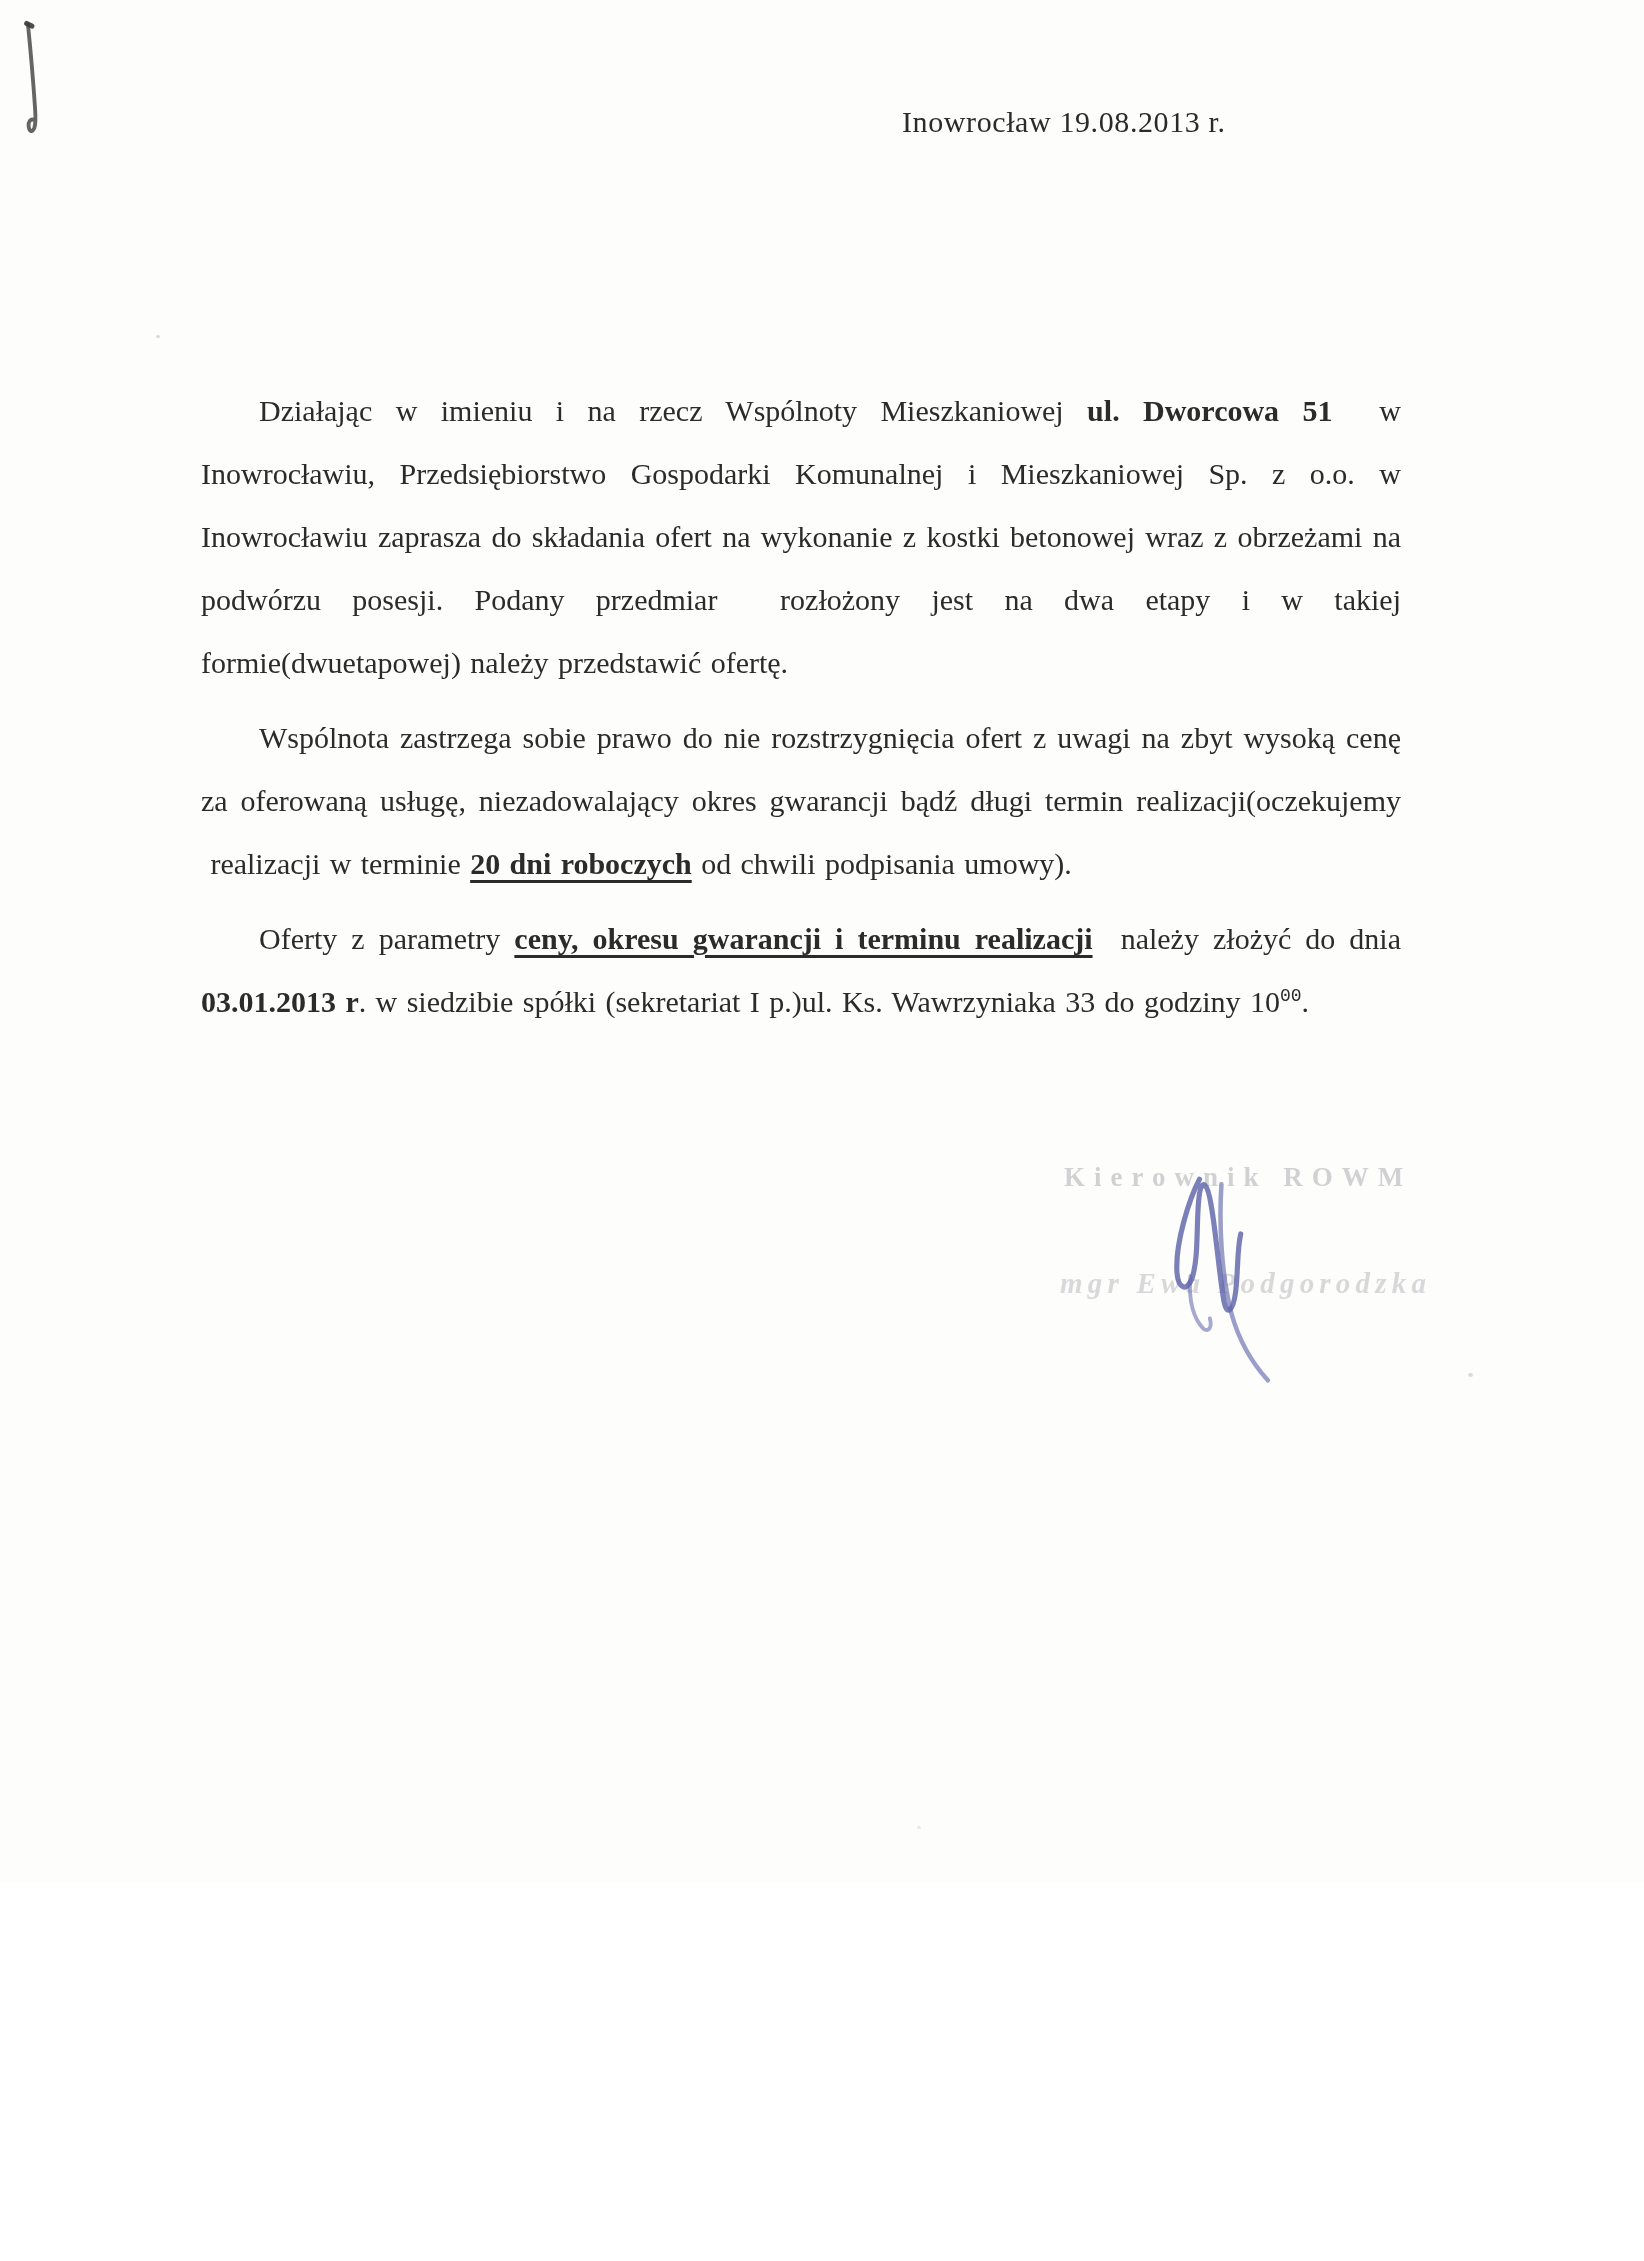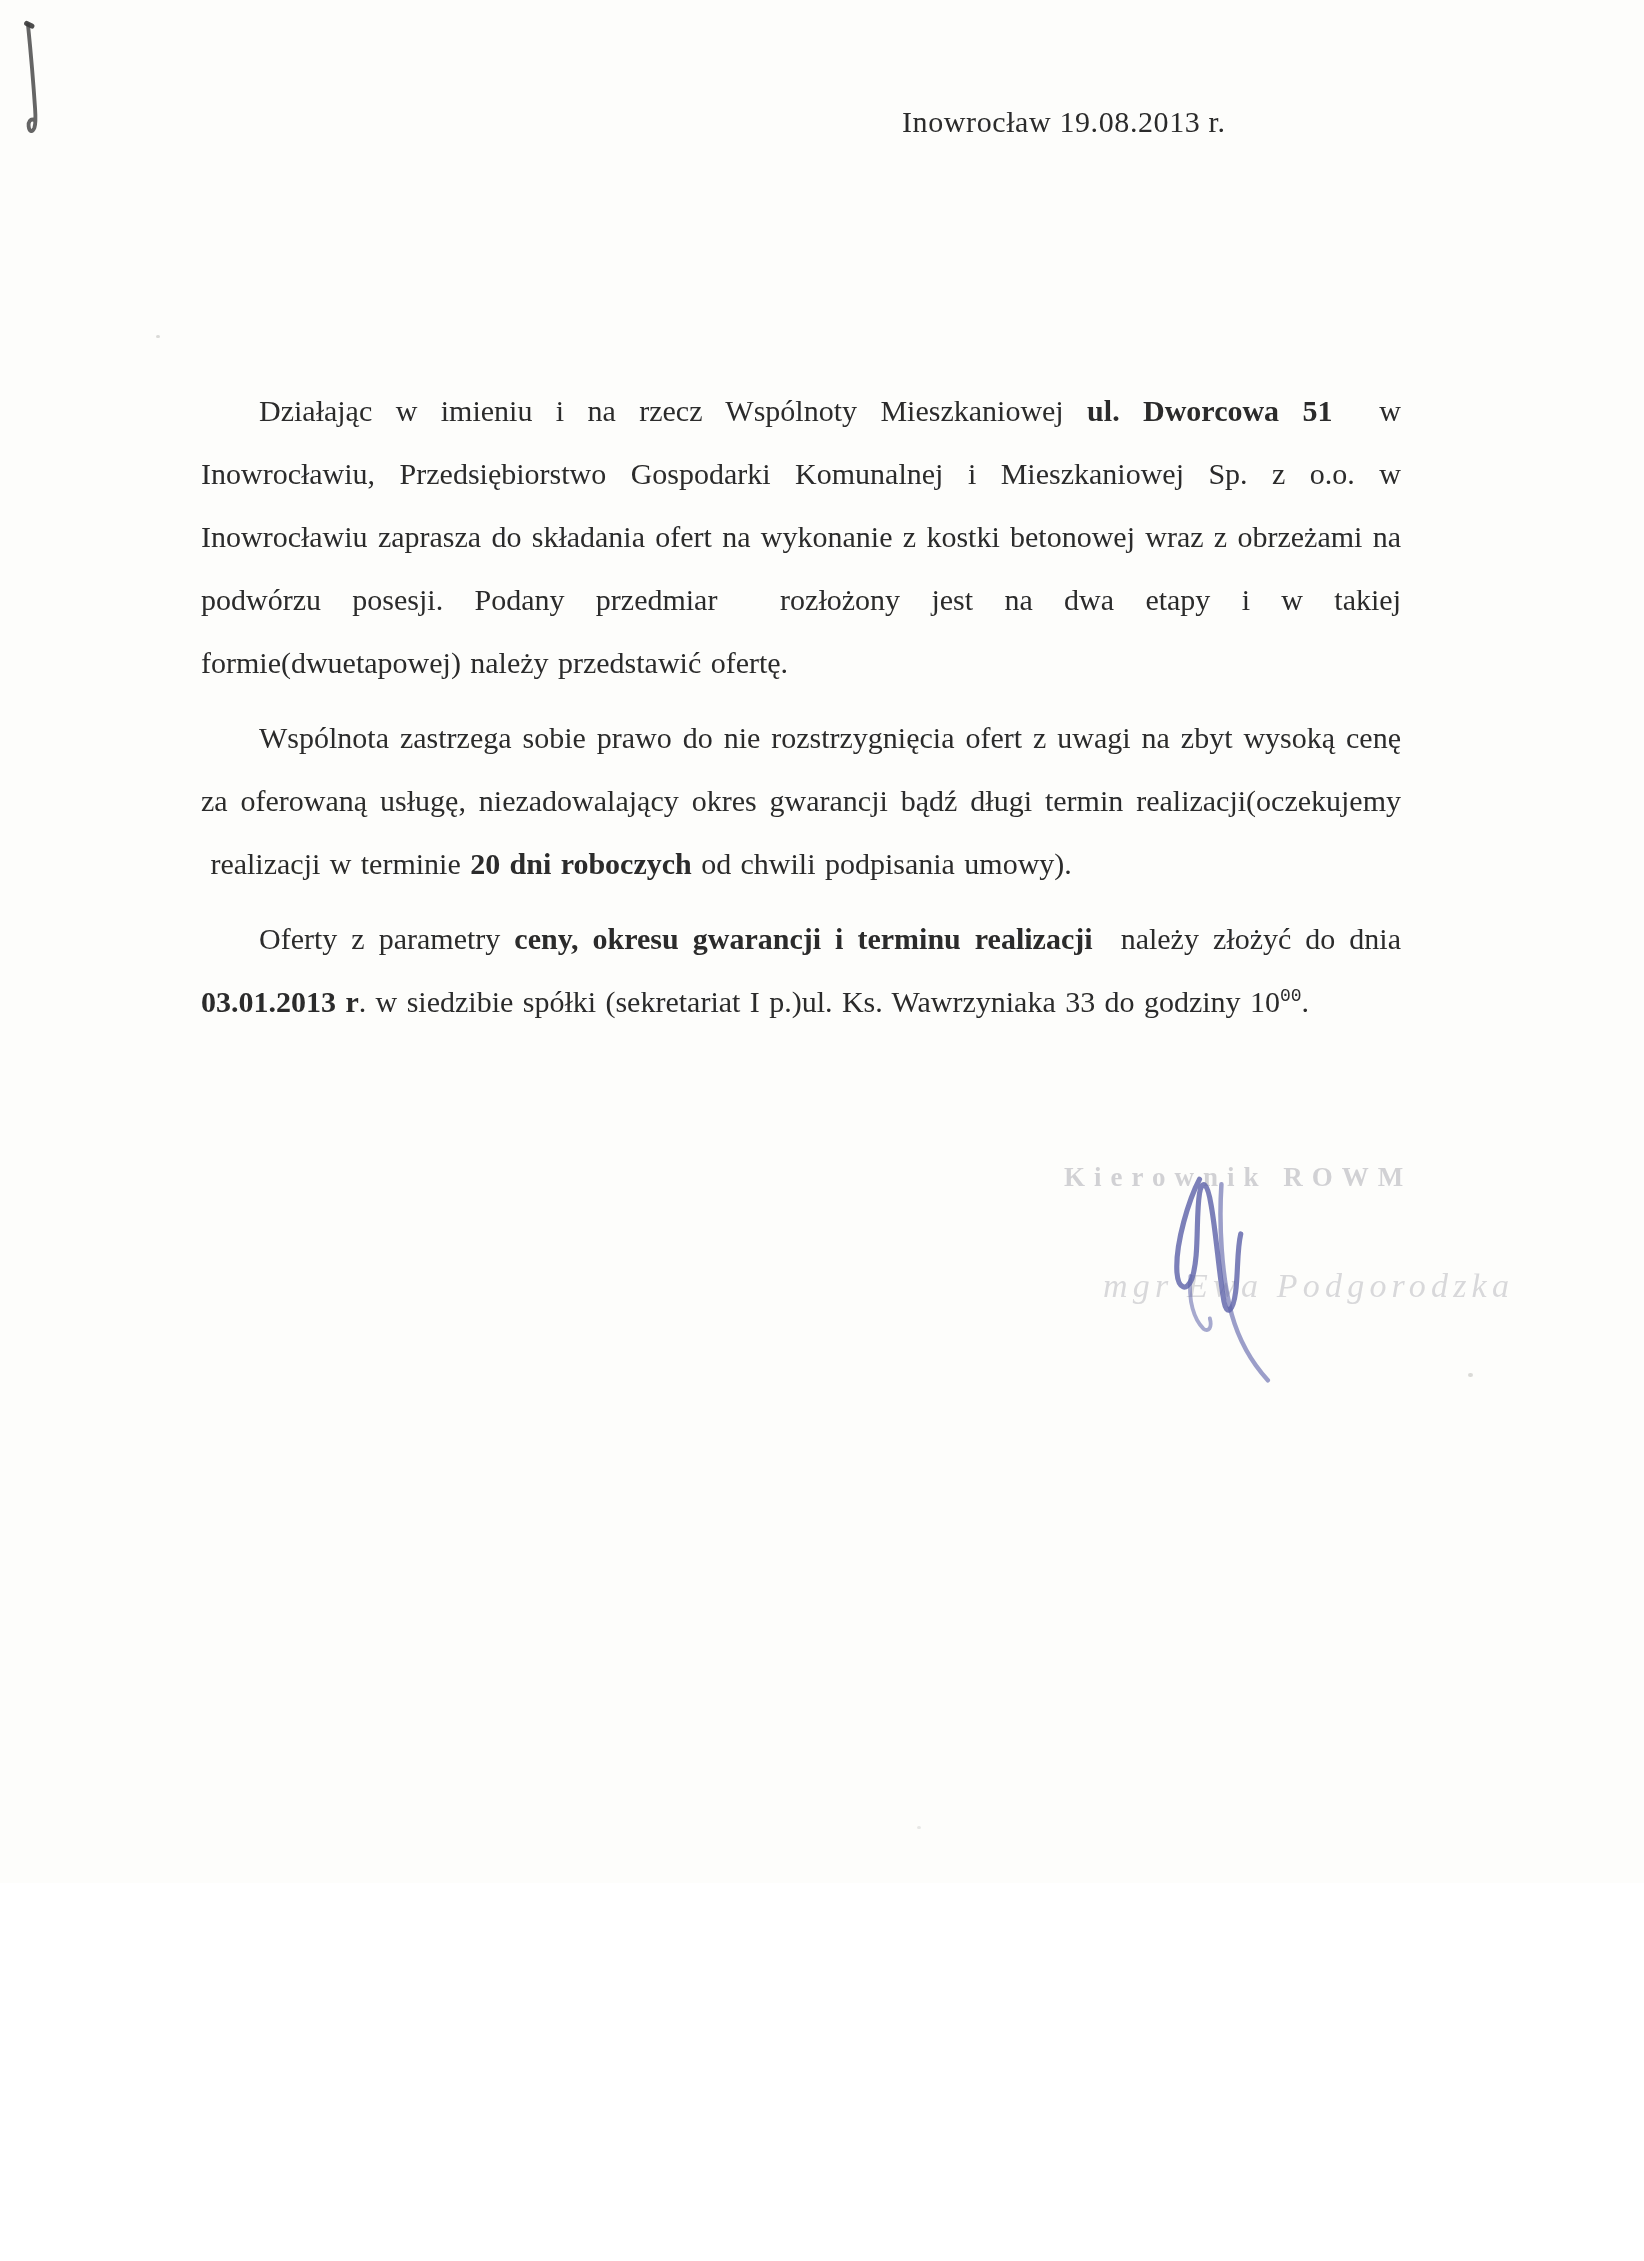--- a/index.html
+++ b/index.html
@@ -47,20 +47,21 @@
     text-align: justify;
     word-spacing: 1.9px;
   }
   .letter-body p {
     margin: 12px;
     padding: 0;
     text-indent: 58px;
   }
   .letter-body .b { font-weight: bold; }
   .letter-body .u {
+    text-decoration: underline;
     text-decoration-thickness: 3.2px;
     text-underline-offset: 6.4px;
   }
   .letter-body sup {
     font-size: 60%;
     line-height: 0;
     vertical-align: super;
     font-family: Liberation Mono, monospace;
   }
 
@@ -72,25 +73,25 @@
   }
   .stamp-role {
     left: 1064px;
     top: 1162px;
     font-size: 27px;
     font-weight: bold;
     letter-spacing: 9px;
     opacity: 0.38;
   }
   .stamp-name {
-    left: 1103px;
+    left: 1060px;
     top: 1267px;
-    font-size: 34px;
+    font-size: 29px;
     font-style: italic;
-    font-weight: normal;
+    font-weight: bold;
     letter-spacing: 5.2px;
     opacity: 0.32;
   }
 
   
   .signature {
     position: absolute;
     left: 1153px;
     top: 1165px;
     width: 142px;

